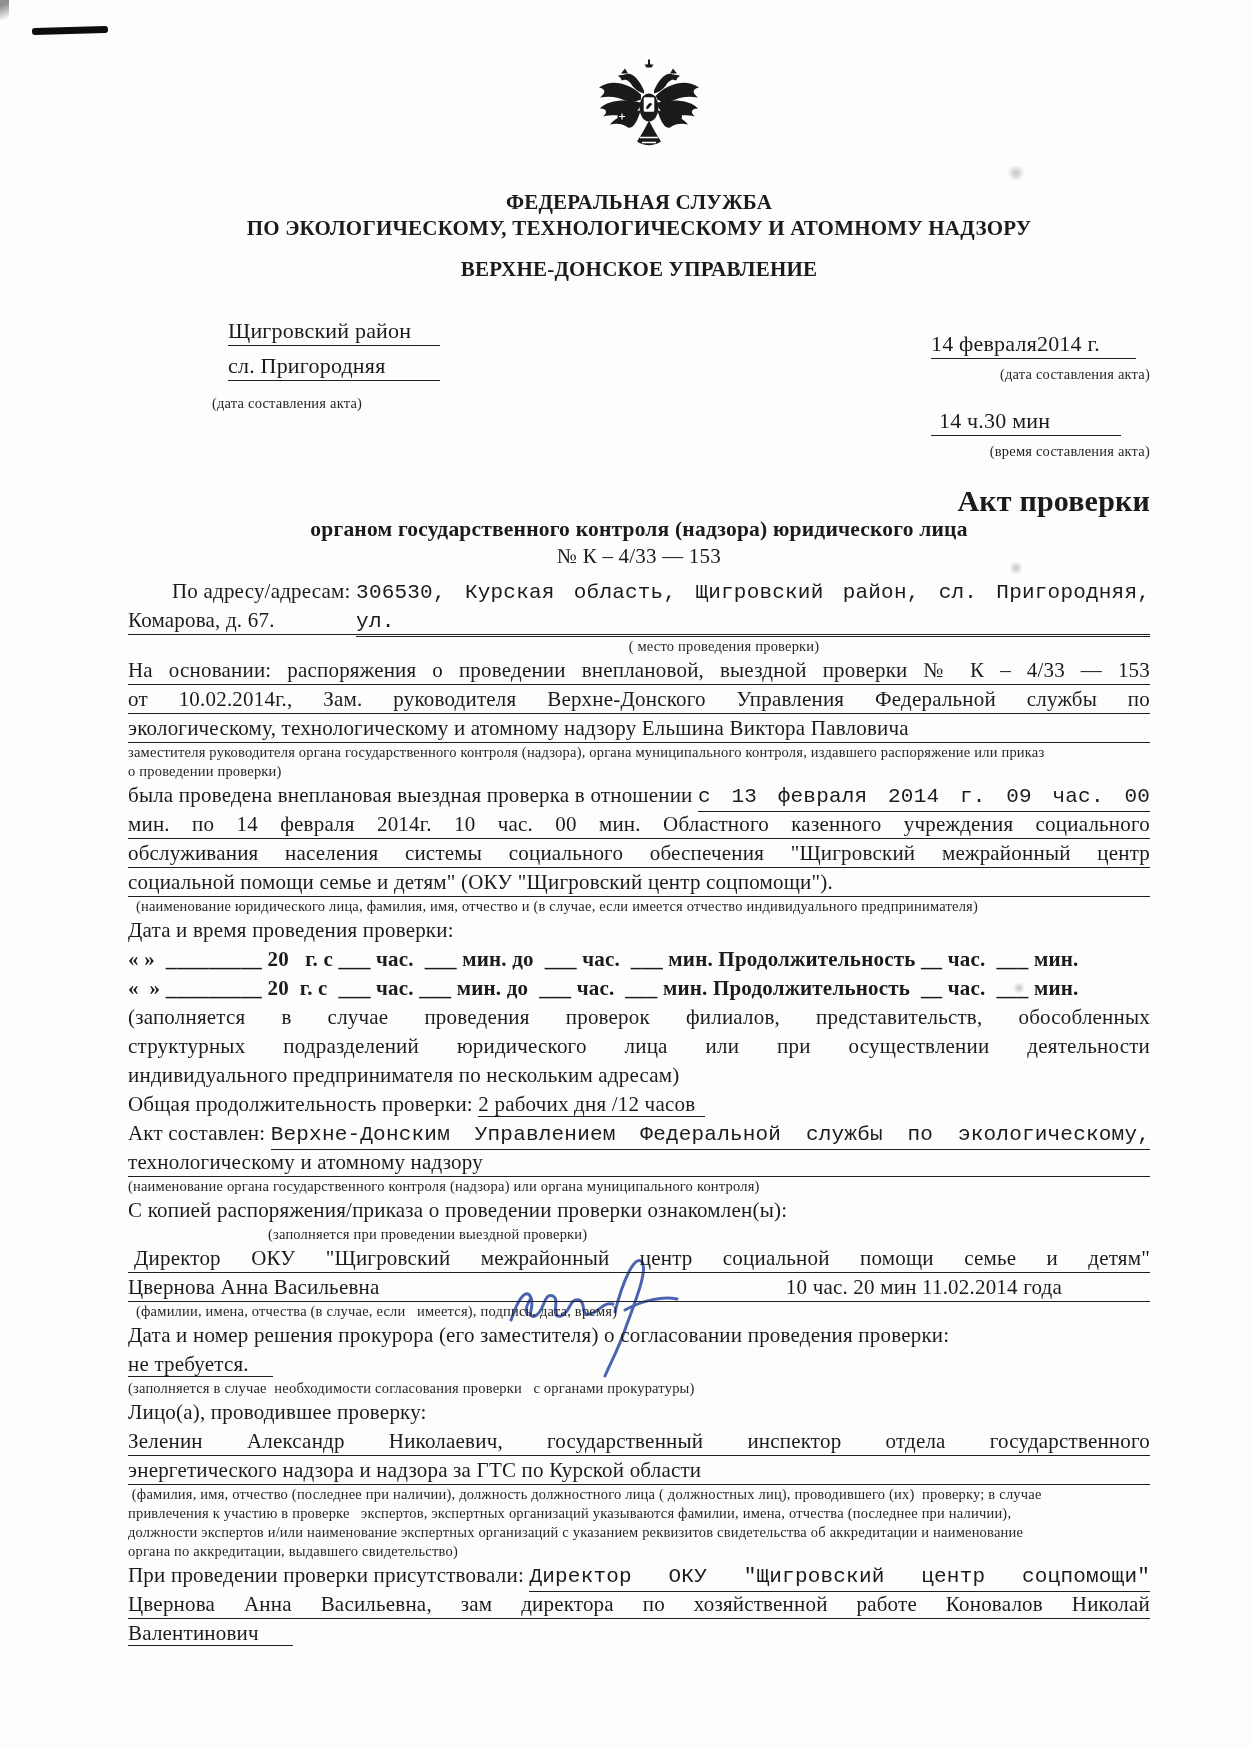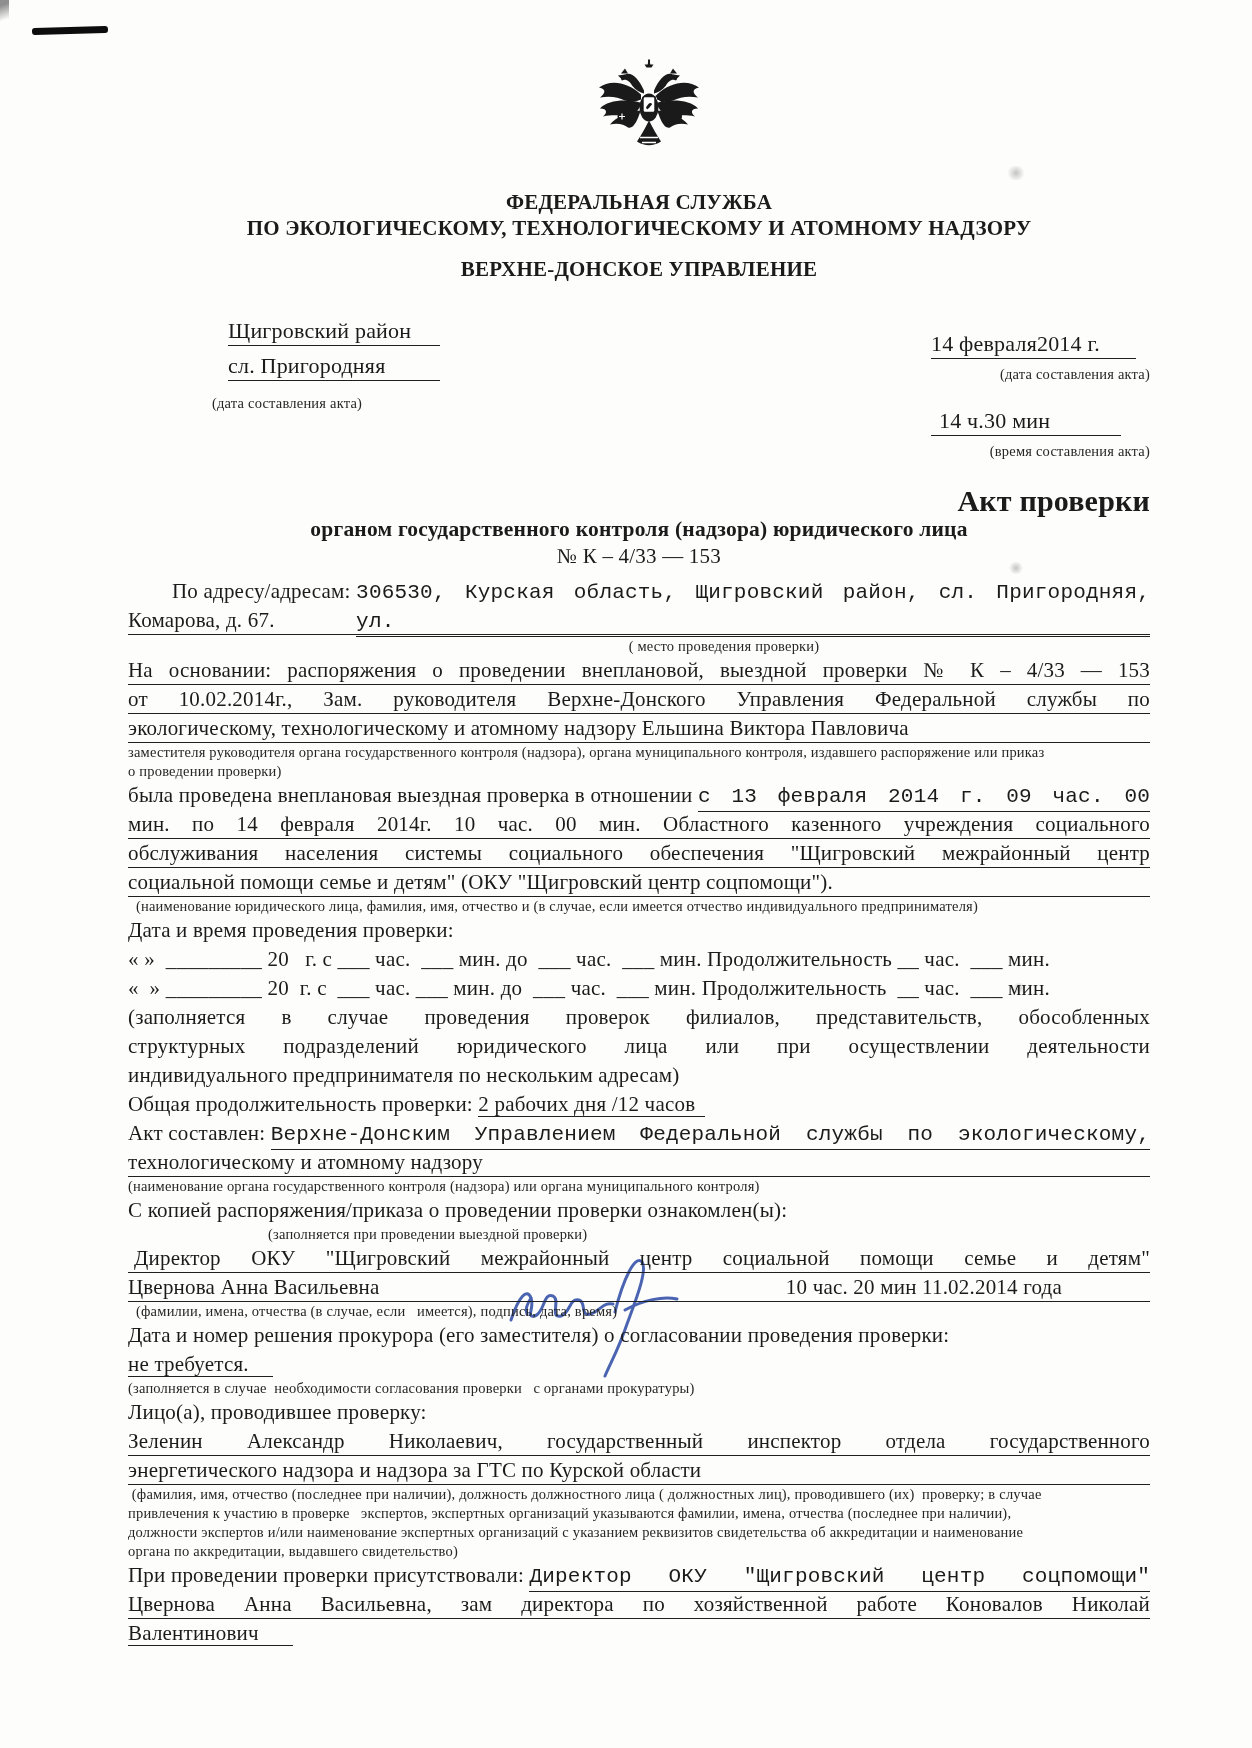--- a/index.html
+++ b/index.html
@@ -50,21 +50,21 @@
   .title-num  { text-align:center; font-size:21px; line-height:26px; }
 
   .body-block { margin-top:8px; }
   .line { font-size:21px; line-height:29px; height:29px; white-space:nowrap; overflow:visible; }
   .line.flex { display:flex; align-items:baseline; }
   .lbl { white-space:pre; }
   .val { flex:1; border-bottom:1.6px solid #1f1f1f; white-space:normal; }
   .val.just { text-align:justify; text-align-last:justify;font-family:Liberation Mono, monospace; }
   .ulfull { border-bottom:1.6px solid #1f1f1f; }
   .just { text-align:justify; text-align-last:justify; white-space:normal; }
-  .pre { white-space:pre; }
+  .pre { white-space:pre;font-weight:bold; }
   .us { border-bottom:1.6px solid #1f1f1f; }
   .ind44 { padding-left:44px; }
   .pl6 { padding-left:6px; }
   .ack-right { margin-right:88px; white-space:pre; }
 
   .signature { position:absolute; left:505px; top:1252px; width:205px; height:130px; }
 </style>
 </head>
 <body>
 

